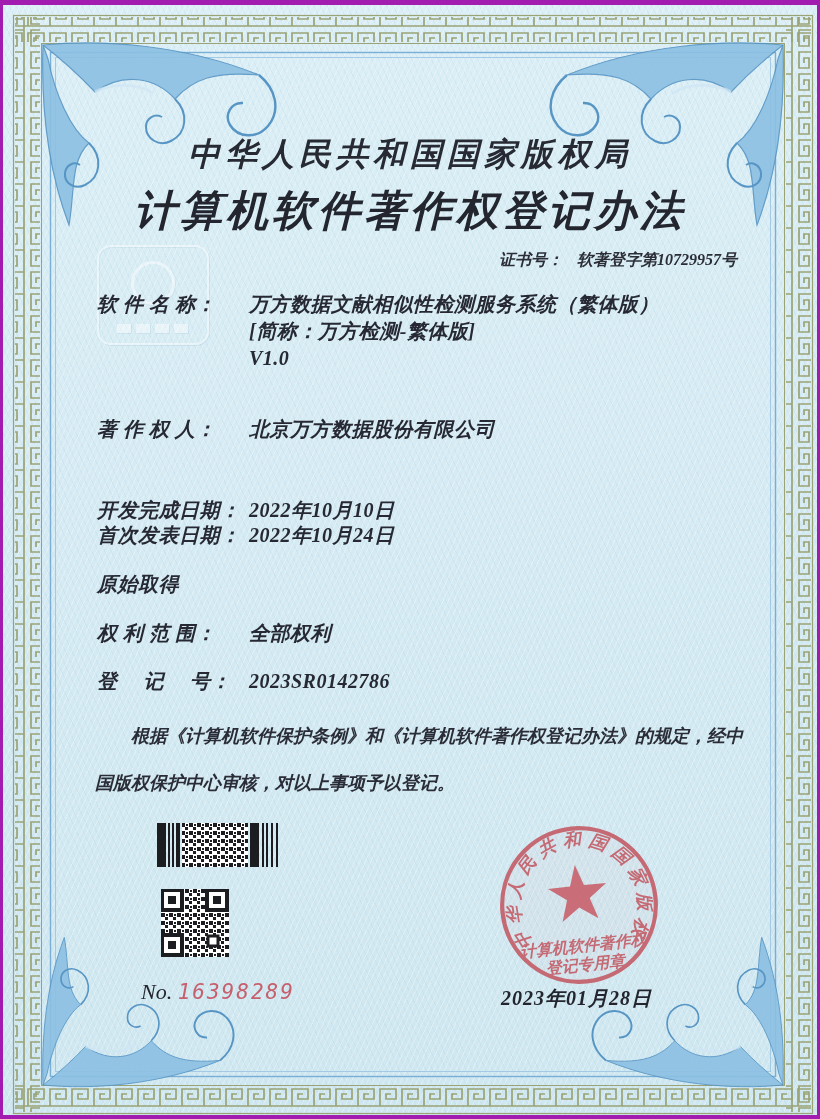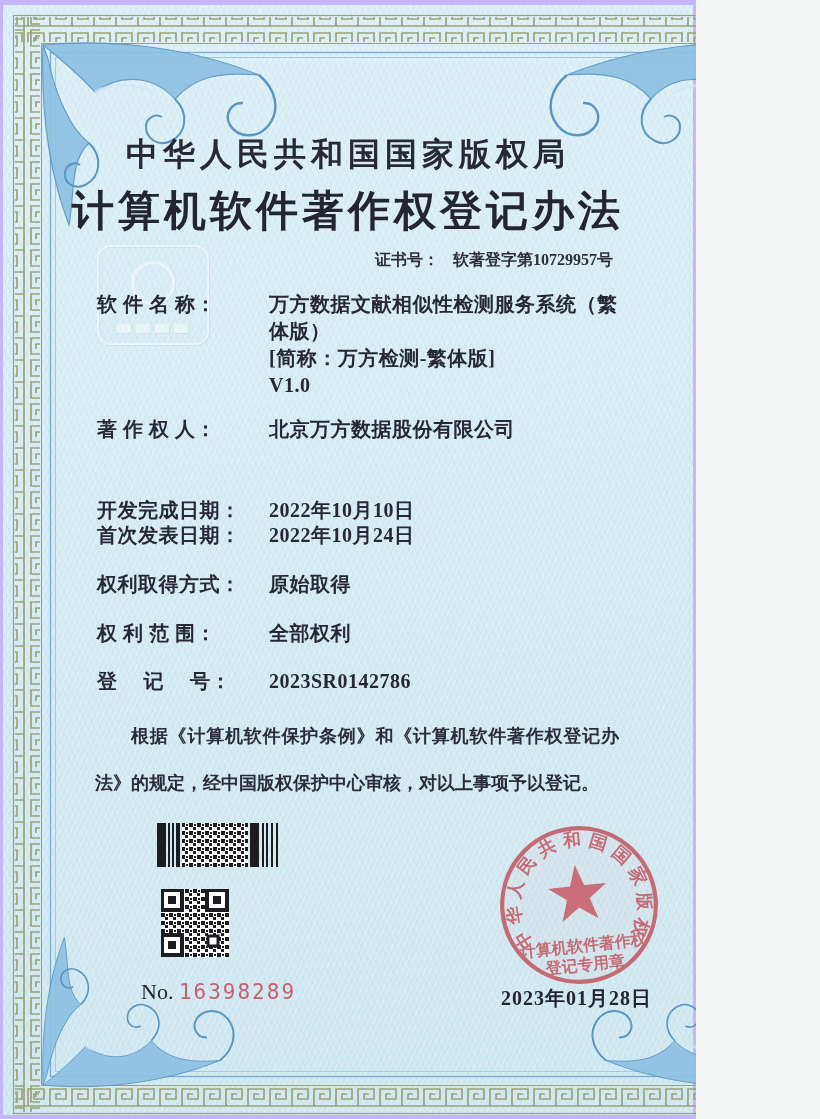--- a/index.html
+++ b/index.html
@@ -1,34 +1,34 @@
 <!DOCTYPE html>
 <html><head>
 <meta charset="utf-8">
 <style>
   html,body{margin:0;padding:0;background:#f4f6f5;}
-  .page{position:relative;width:696px;height:1119px;background:#c4b5fd;overflow:hidden;
-        font-family:"Liberation Serif","DejaVu Serif",serif;}
+  .page{position:relative;width:820px;height:1119px;background:#a21caf;overflow:hidden;
+        font-family:"Liberation Serif","DejaVu Serif",serif;font-style:italic;}
   .sheet{position:absolute;left:3px;top:5px;right:3px;bottom:4px;
          background:linear-gradient(175deg,#dcefF6 0%,#d6ebf3 40%,#cfe7f0 100%);}
   
   .sheet::before{content:"";position:absolute;inset:0;pointer-events:none;
       background:repeating-linear-gradient(115deg,rgba(255,255,255,.28) 0 1px,transparent 1px 5px),
                  repeating-linear-gradient(65deg,rgba(166,206,226,.20) 0 1px,transparent 1px 6px);}
   .border-svg{position:absolute;inset:0;pointer-events:none;}
 
   .authority{position:absolute;left:0;right:0;top:128px;text-align:center;
              font-size:32px;font-weight:700;letter-spacing:5px;color:#272a33;}
   .cert-title{position:absolute;left:0;right:0;top:178px;text-align:center;
              font-size:42px;font-weight:700;letter-spacing:4px;color:#23262f;}
   .cert-no{position:absolute;top:245px;right:80px;font-size:16px;font-weight:700;color:#2b2e37;}
   .cert-no .gap{display:inline-block;width:14px;}
 
   .rows{position:absolute;left:94px;right:58px;top:0;}
-  .row{position:absolute;left:0;right:0;display:flex;align-items:flex-start;gap:20px;}
+  .row{position:absolute;left:0;right:0;display:flex;align-items:flex-start;}
   .flabel{flex:0 0 152px;font-size:20px;font-weight:700;color:#262933;white-space:pre;letter-spacing:.5px;}
   .fvalue{font-size:20px;font-weight:700;color:#262933;line-height:27px;letter-spacing:.5px;}
   .r-soft{top:286px;} .r-owner{top:374px;margin-top:37px;} .r-dev{top:463px;margin-top:29px;} .r-pub{top:517px;}
   .r-acq{top:566px;} .r-scope{top:615px;} .r-reg{top:663px;}
 
   .paragraph{position:absolute;left:92px;right:74px;top:708px;font-size:18px;line-height:47px;
              font-weight:600;color:#2a2d37;text-indent:2em;text-align:justify;}
 
   .emboss{position:absolute;left:94px;top:240px;width:108px;height:96px;opacity:.5;pointer-events:none;
           border:2px solid rgba(255,255,255,.9);border-radius:14px;
@@ -128,21 +128,20 @@
       </div>
       <div class="row r-dev">
         <span class="flabel">开发完成日期：</span>
         <div class="fvalue">2022年10月10日</div>
       </div>
       <div class="row r-pub">
         <span class="flabel">首次发表日期：</span>
         <div class="fvalue">2022年10月24日</div>
       </div>
       <div class="row r-acq">
-        <span class="flabel">权利取得方式：</span>
         <div class="fvalue">原始取得</div>
       </div>
       <div class="row r-scope">
         <span class="flabel">权 利 范 围：</span>
         <div class="fvalue">全部权利</div>
       </div>
       <div class="row r-reg">
         <span class="flabel">登　 记　 号：</span>
         <div class="fvalue">2023SR0142786</div>
       </div>

